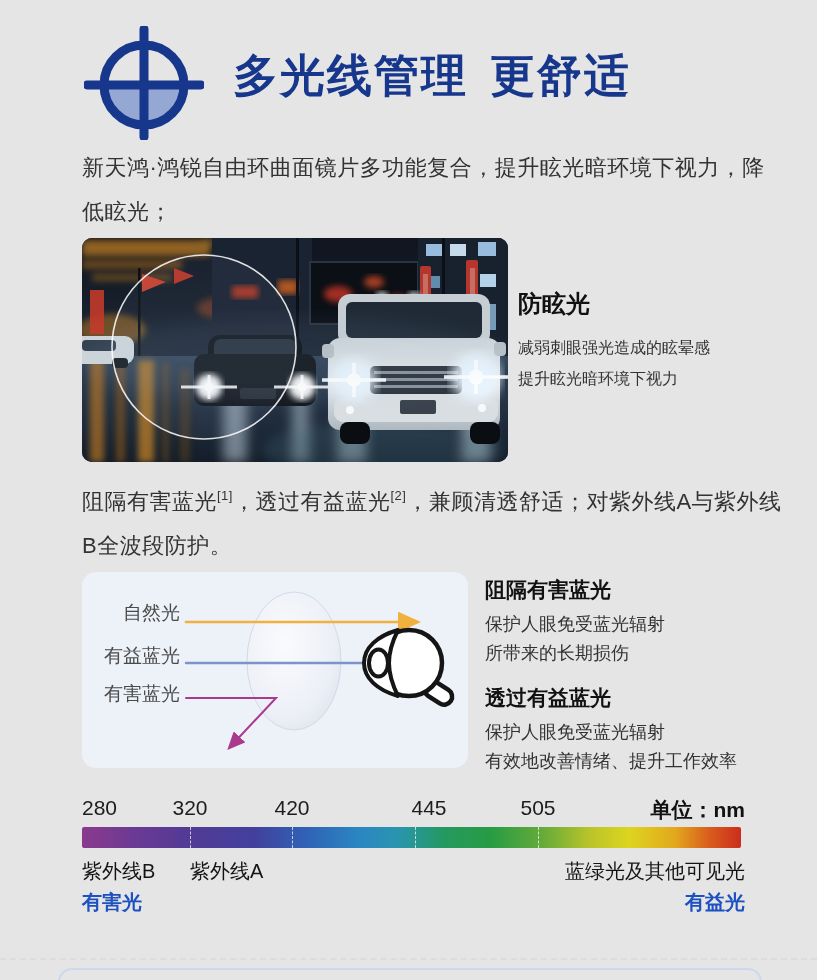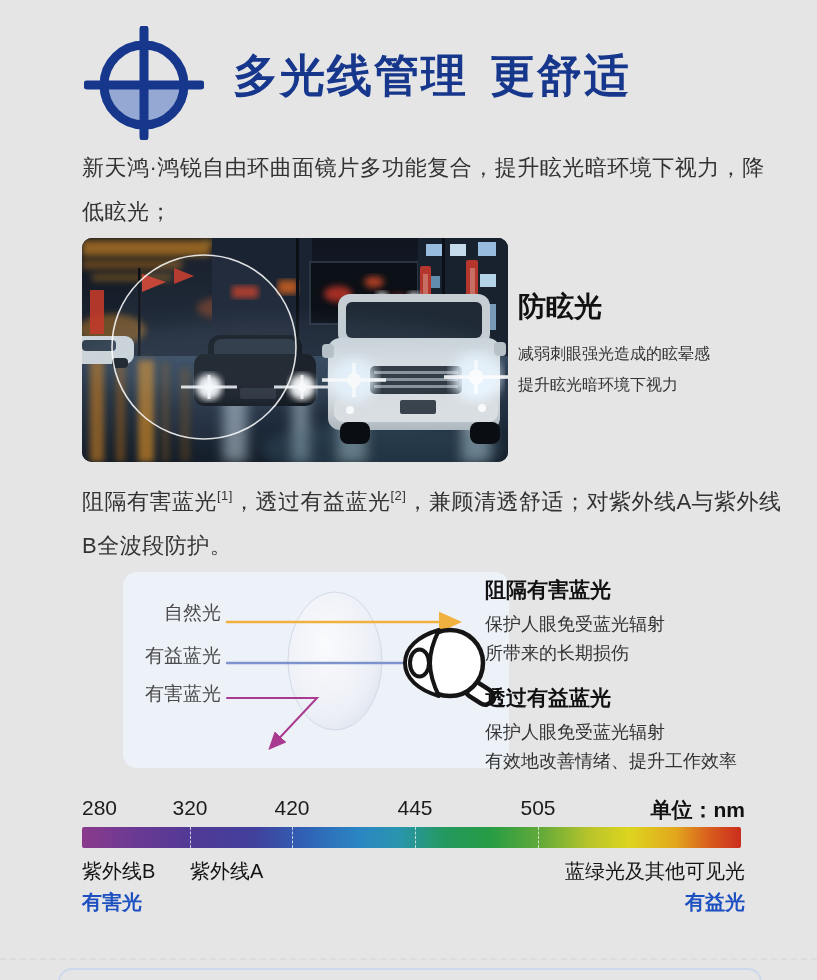--- a/index.html
+++ b/index.html
@@ -19,45 +19,45 @@
   .bluepara{top:474px;}
   .sup{font-size:13px;vertical-align:9px;}
 
   
   .photo{position:absolute;left:82px;top:238px;width:426px;height:224px;border-radius:10px;
          overflow:hidden;background:#141b29;}
   .photo svg{display:block;width:100%;height:100%;}
 
   
   .antiglare{position:absolute;left:518px;top:288px;}
-  .blk-heading{font-size:28px;font-weight:800;color:#111;margin:0 0 12px 0;}
+  .blk-heading{font-size:24px;font-weight:800;color:#111;margin:0 0 12px 0;}
   .blk-line{font-size:16px;color:#333;line-height:31px;margin:0;}
 
   
   .diagram-panel{position:absolute;left:82px;top:572px;width:386px;height:196px;
-                 background:#edf1f8;border-radius:14px;margin-left:41px;}
+                 background:#edf1f8;border-radius:14px;}
   .diagram-panel svg{position:absolute;left:0;top:0;width:386px;height:196px;}
   .diag-label{position:absolute;left:18px;width:80px;text-align:right;font-size:19px;
               color:#4a4a4a;white-space:nowrap;}
   .dl-natural{top:28px;}
   .dl-beneficial{top:71px;}
   .dl-harmful{top:109px;}
 
   .diagram-text{position:absolute;left:485px;top:576px;width:290px;}
   .diagram-text .blk-heading{margin:0 0 6px 0;font-size:21px;}
   .diagram-text .blk-line{font-size:18px;line-height:29px;}
   .dt-gap{height:16px;}
 
   
   .tick{position:absolute;top:796px;font-size:21px;color:#1c1c1c;white-space:nowrap;}
   .tick-0{left:82px;}
   .tick-c{transform:translateX(-50%);}
   .tick-1{left:190px;}
   .tick-2{left:292px;text-align:right;}
-  .tick-3{left:415px;}
+  .tick-3{left:429px;}
   .tick-4{left:538px;}
   .unit{position:absolute;right:72px;top:796px;font-size:21px;font-weight:700;color:#111;}
   .spectrum-bar{position:absolute;left:82px;top:827px;width:659px;height:21px;border-radius:2px;
     background:linear-gradient(90deg,
       #8a3a8c 0%, #6b3a94 8%, #523a95 16%, #42409c 26%, #2f62b5 34%, #2b86c3 42%,
       #2995ae 48%, #24995f 55%, #279c44 62%, #66ab39 70%, #b9c42a 77%, #ddd51f 83%,
       #e2a81d 90%, #d95f1d 95%, #cb2d1d 100%);}
   .bar-divider{position:absolute;top:0;height:100%;width:0;
                border-left:1px dashed rgba(255,255,255,.7);}
   .bd-1{left:108px;} .bd-2{left:210px;} .bd-3{left:333px;} .bd-4{left:456px;}

